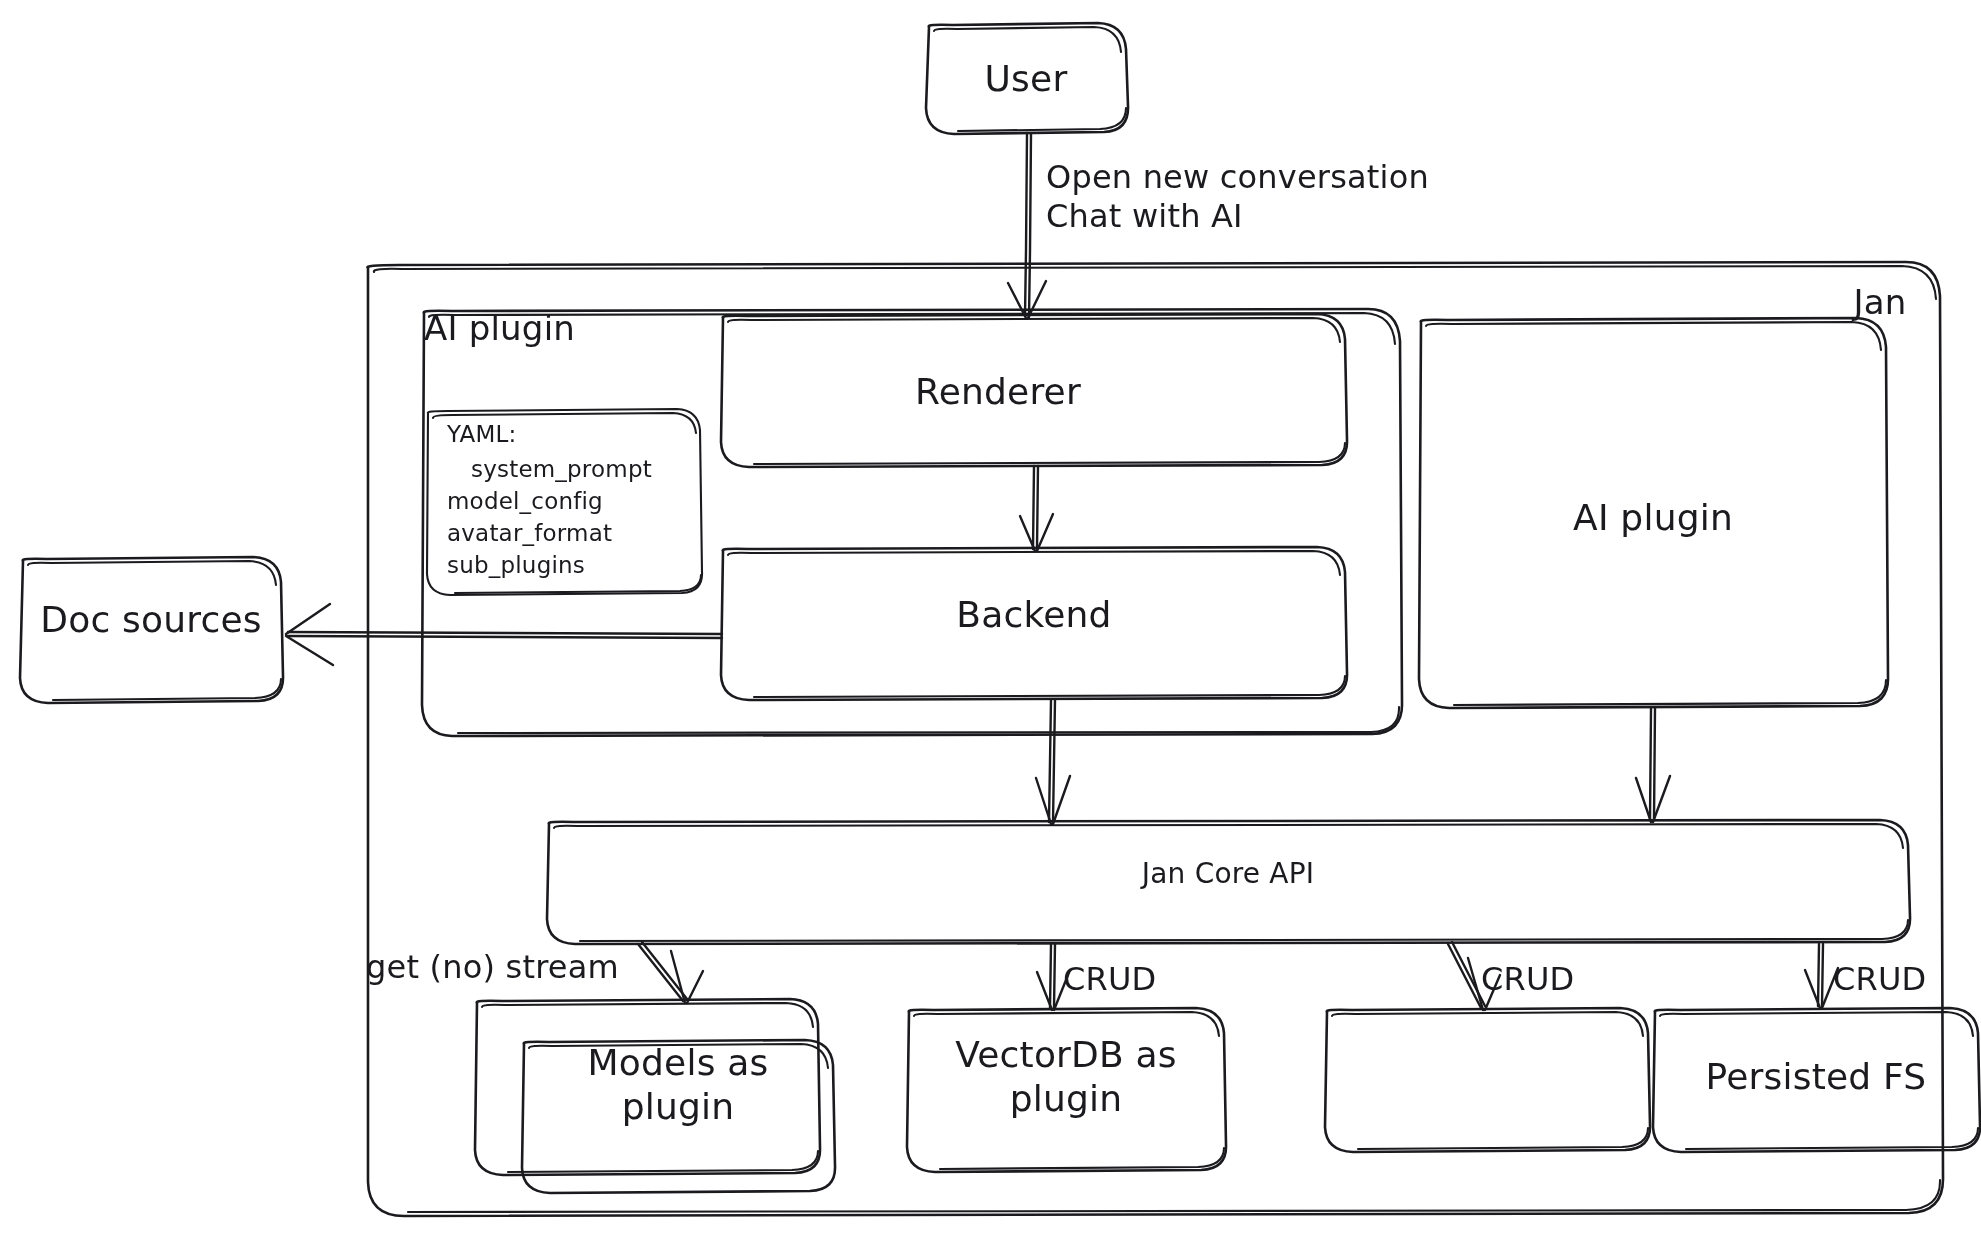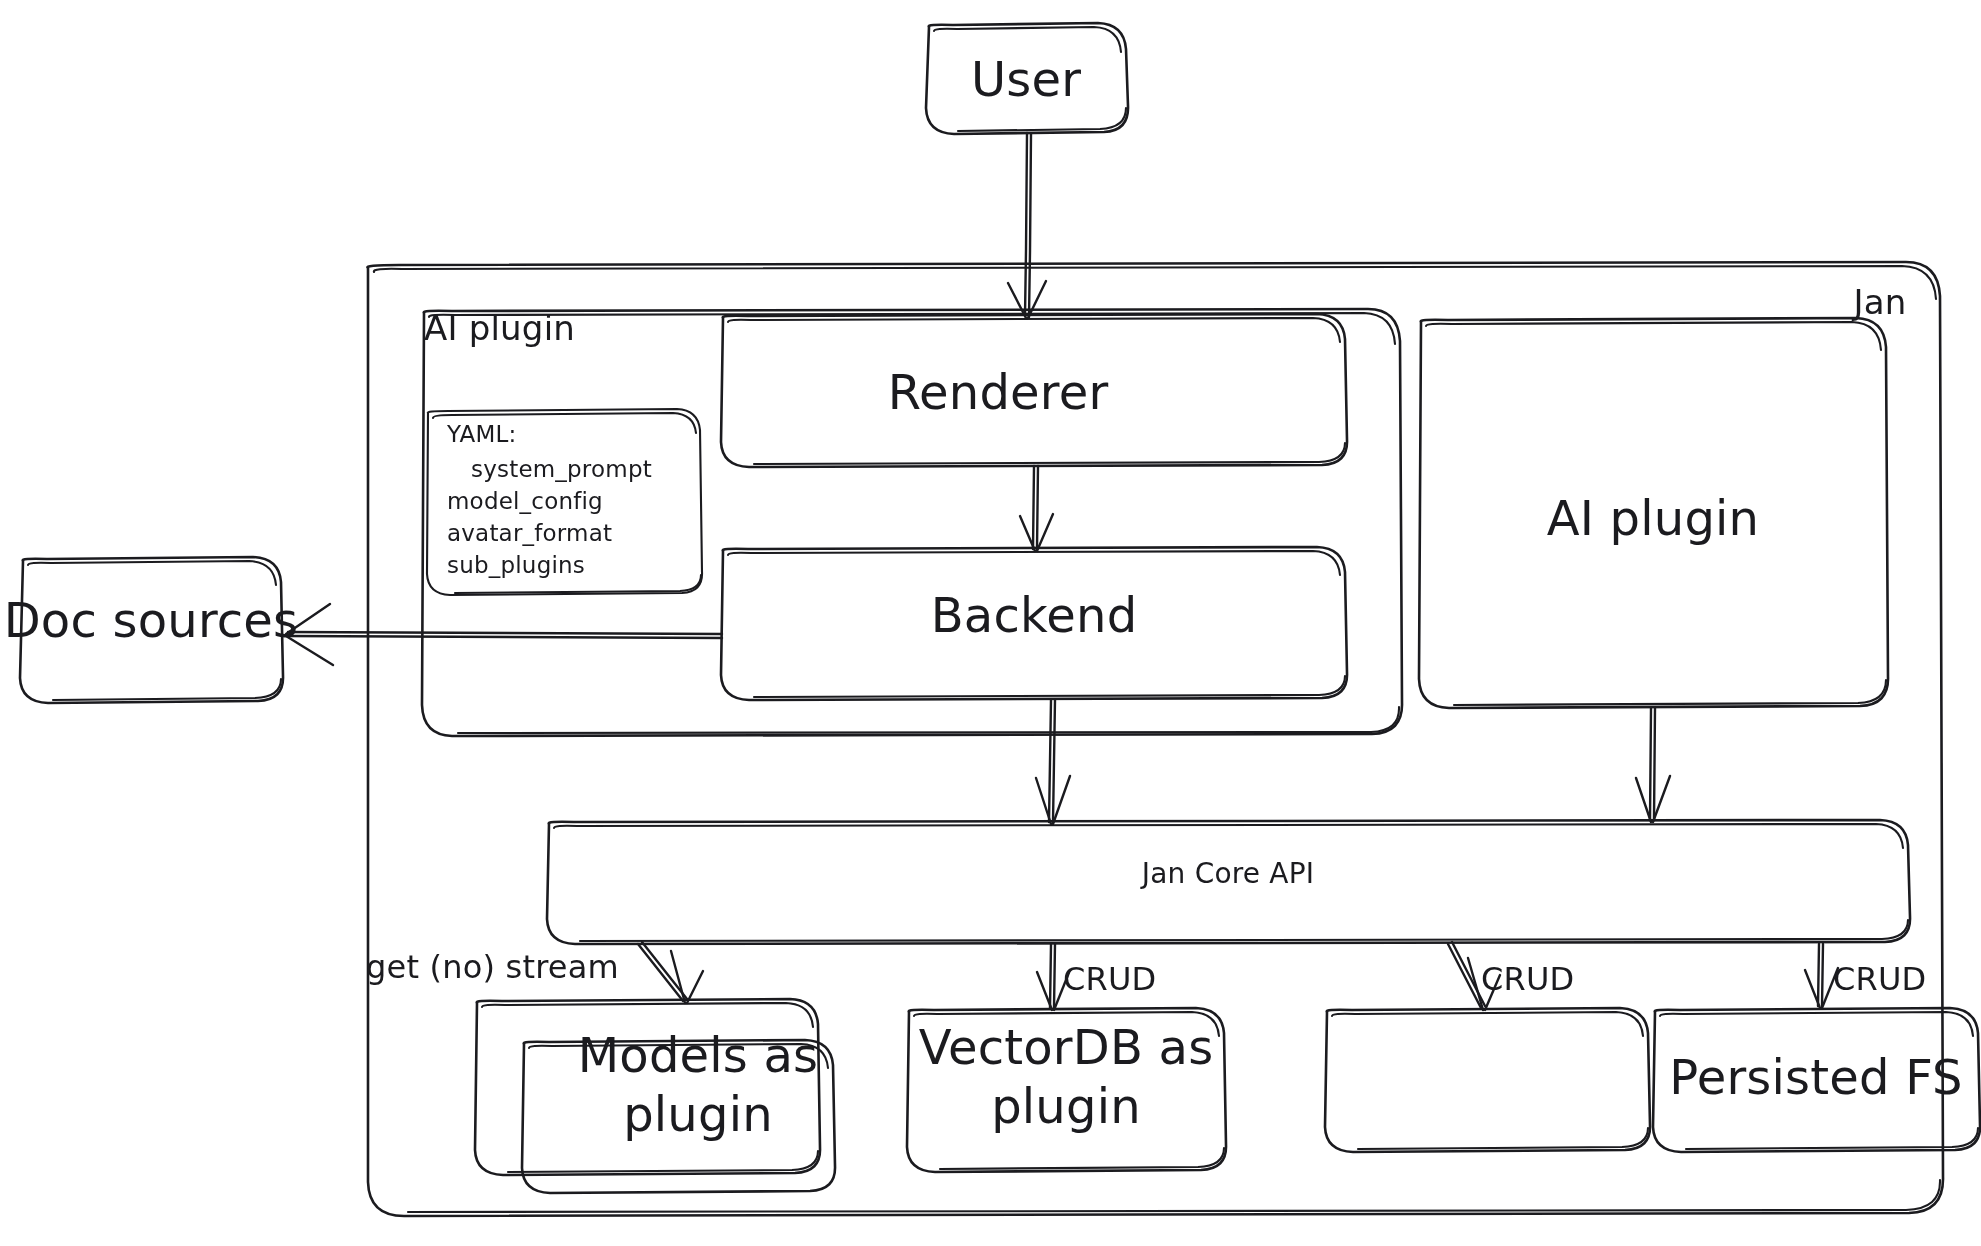--- a/index.html
+++ b/index.html
@@ -32,21 +32,21 @@
     line-height: 1.22;
     letter-spacing: 0.2px;
   }
   .center {
     text-align: center;
     transform: translate(-50%, -50%);
   }
   .left {
     text-align: left;
   }
-  .t-node   { font-size: 48px; }
+  .t-node   { font-size: 36px; }
   .t-group  { font-size: 34px; }
   .t-edge   { font-size: 32px; }
   .t-small  { font-size: 23px; }
   .t-core   { font-size: 28px; }
 </style>
 </head>
 <body>
 
 <div id="canvas">
 
@@ -215,35 +215,37 @@
   <div class="lbl t-node center" style="left:978px; top:392px;margin-left:20px;">Renderer</div>
 
   <div class="lbl t-node center" style="left:1034px; top:615px;">Backend</div>
 
   <div class="lbl t-node center" style="left:1653px; top:518px;">AI plugin</div>
 
   <div class="lbl t-node center" style="left:151px; top:620px;">Doc sources</div>
 
   <div class="lbl t-core center" style="left:1228px; top:874px;">Jan Core API</div>
 
-  <div class="lbl t-node center" style="left:678px; top:1085px;margin-left:20px;">Models as
+  <div class="lbl t-node center" style="left:678px; top:1085px;">Models as
 plugin</div>
 
   <div class="lbl t-node center" style="left:1066px; top:1077px;">VectorDB as
 plugin</div>
 
 
   <div class="lbl t-node center" style="left:1816px; top:1077px;">Persisted FS</div>
 
   <div class="lbl t-small left" style="left:447px; top:420px;">YAML:</div>
   <div class="lbl t-small left" style="left:447px; top:455px;margin-left:24px;">system_prompt</div>
   <div class="lbl t-small left" style="left:447px; top:487px;">model_config</div>
   <div class="lbl t-small left" style="left:447px; top:519px;">avatar_format</div>
   <div class="lbl t-small left" style="left:447px; top:551px;">sub_plugins</div>
 
+  <div class="lbl t-edge left" style="left:1046px; top:158px;">Open new conversation
+Chat with AI</div>
 
   <div class="lbl t-edge left" style="left:366px; top:948px;">get (no) stream</div>
 
   <div class="lbl t-edge left" style="left:1063px; top:960px;">CRUD</div>
 
   <div class="lbl t-edge left" style="left:1481px; top:960px;">CRUD</div>
 
   <div class="lbl t-edge left" style="left:1833px; top:960px;">CRUD</div>
 
 </div>

